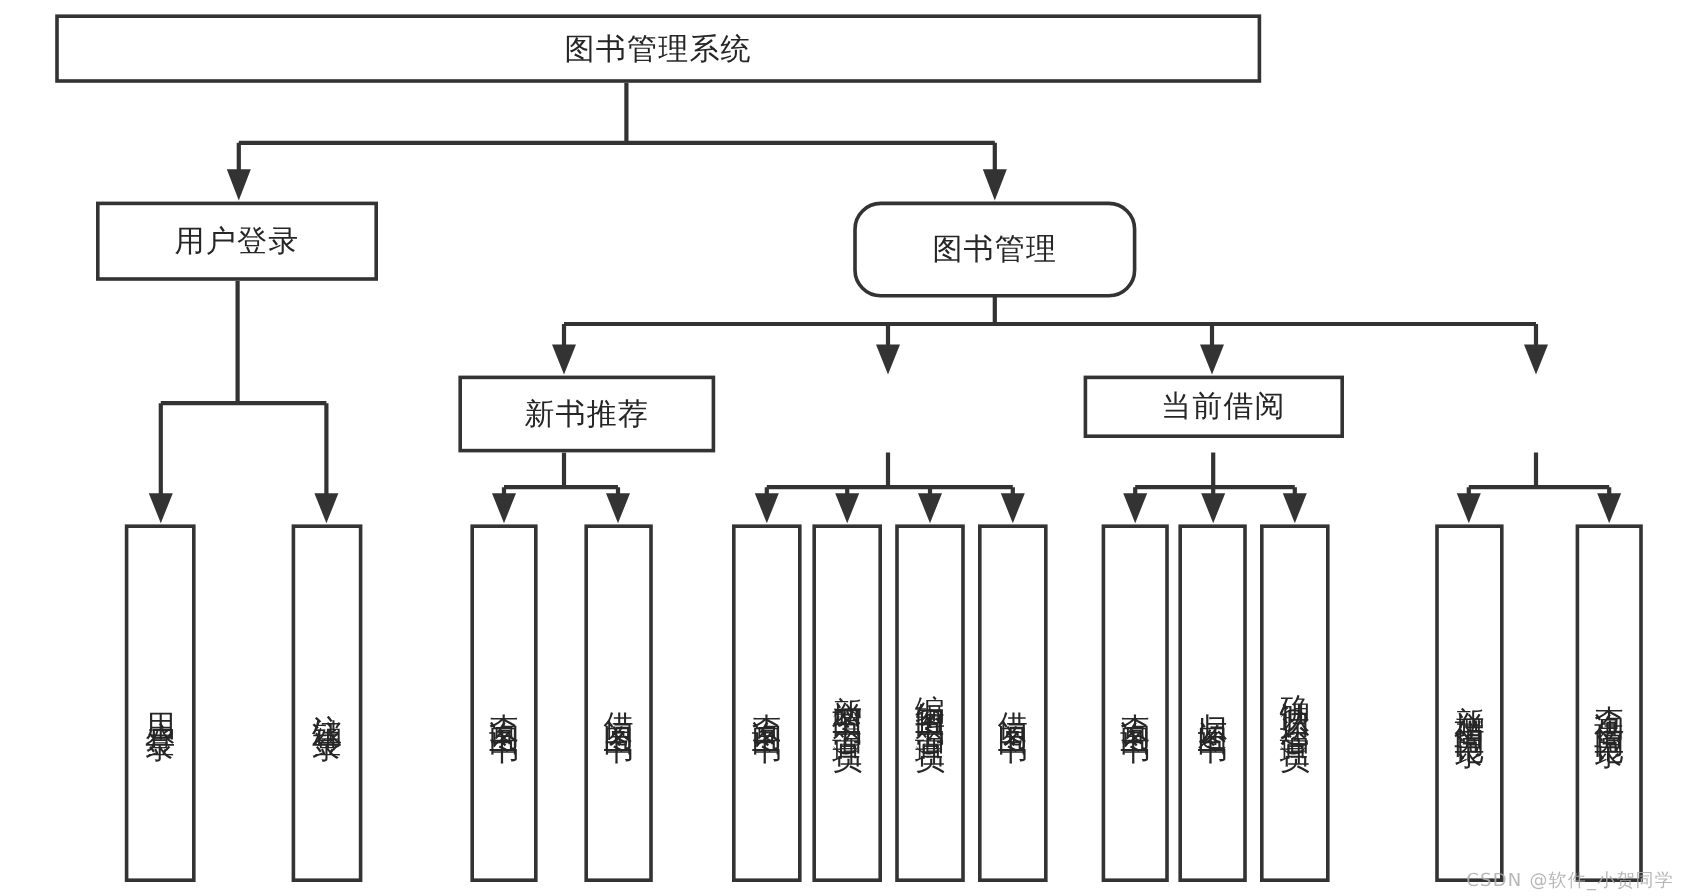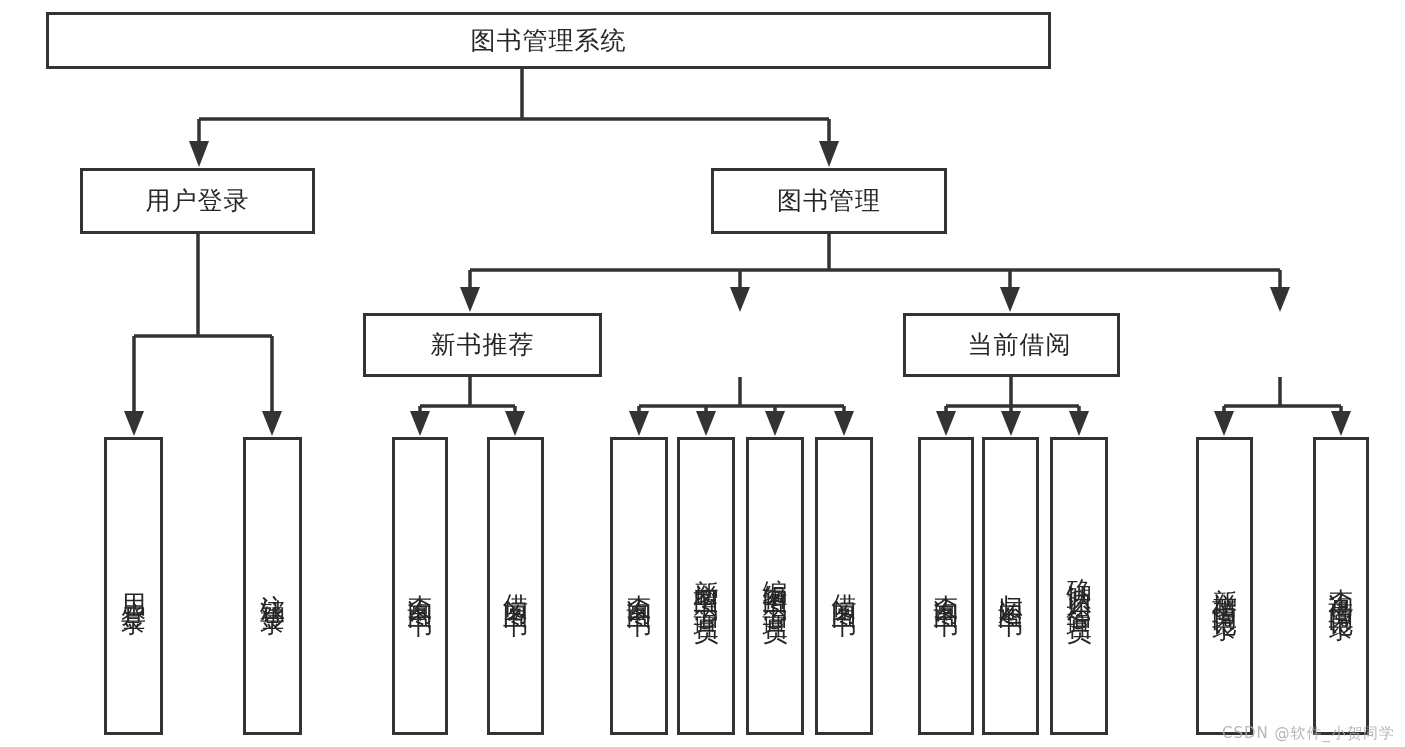--- a/index.html
+++ b/index.html
@@ -113,24 +113,24 @@
     </g>
     <g fill="#333333" stroke="none">
       <polygon points="1214,411 1234,411 1224,436"></polygon>
       <polygon points="1331,411 1351,411 1341,436"></polygon>
     </g>
   </svg>
 
   <div class="node h" style="left:20px; top:12px; width:1005px; height:57px;margin-left:26px;">图书管理系统</div>
 
   <div class="node h" style="left:80px; top:168px; width:235px; height:66px;">用户登录</div>
-  <div class="node h" style="left:711px; top:168px; width:236px; height:66px;">图书管理</div>
+  <div class="node h" style="left:711px; top:168px; width:236px; height:80px;border-radius:23px;">图书管理</div>
 
-  <div class="node h" style="left:363px; top:313px; width:239px; height:64px;">新书推荐</div>
-  <div class="node h" style="left:903px; top:313px; width:217px; height:64px;padding-left:16px;">当前借阅</div>
+  <div class="node h" style="left:382px; top:313px; width:214px; height:64px;">新书推荐</div>
+  <div class="node h" style="left:903px; top:313px; width:217px; height:52px;padding-left:16px;">当前借阅</div>
 
   <div class="node v" style="left:104px; top:437px; width:59px; height:298px;">用户登录</div>
   <div class="node v" style="left:243px; top:437px; width:59px; height:298px;">注销登录</div>
 
   <div class="node v" style="left:392px; top:437px; width:56px; height:298px;">查询图书</div>
   <div class="node v" style="left:487px; top:437px; width:57px; height:298px;">借阅图书</div>
 
   <div class="node v" style="left:610px; top:437px; width:58px; height:298px;">查询图书</div>
   <div class="node v" style="left:677px; top:437px; width:58px; height:298px;">新增图书（管理员）</div>
   <div class="node v" style="left:746px; top:437px; width:58px; height:298px;">编辑图书（管理员）</div>

